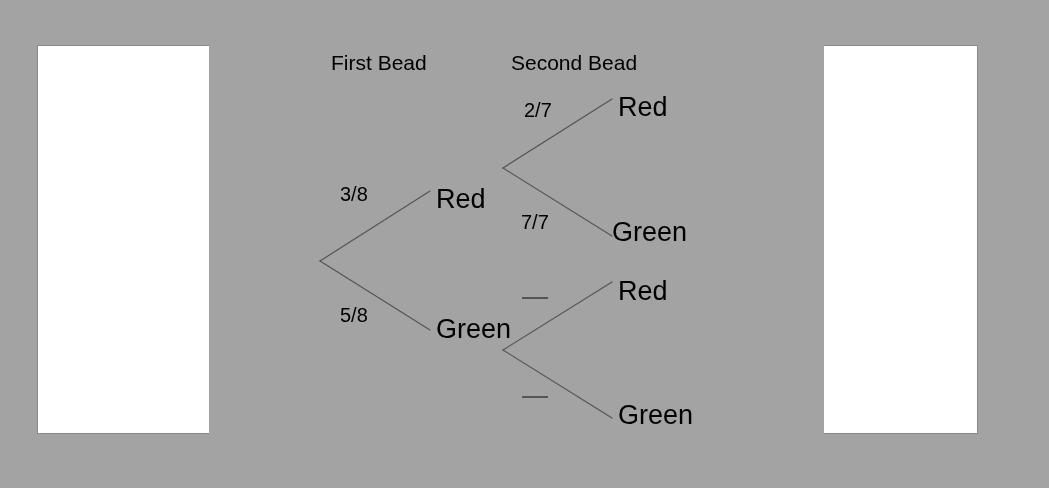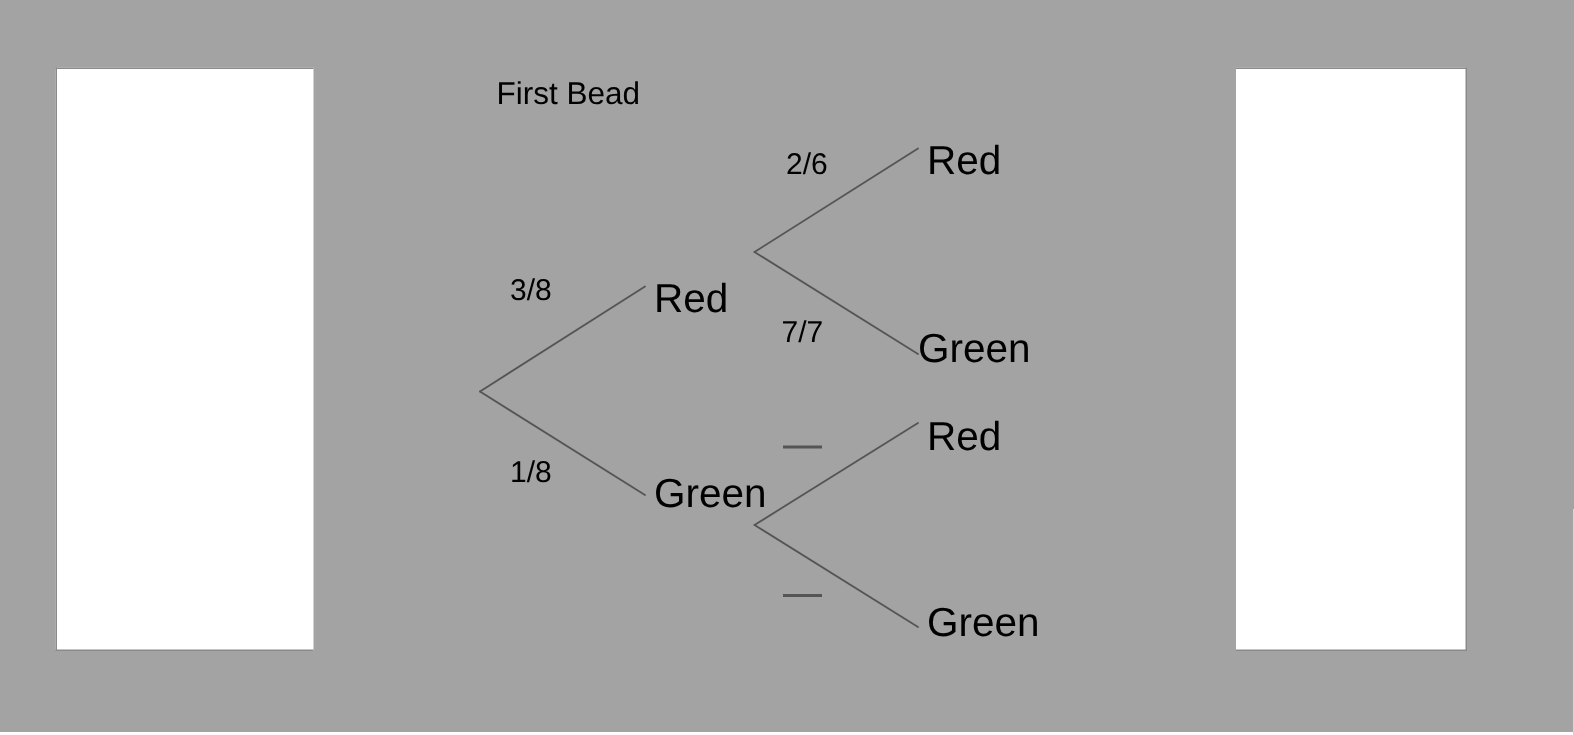--- a/index.html
+++ b/index.html
@@ -87,30 +87,31 @@
       <line x1="503" y1="168" x2="612" y2="236"></line>
 
       <line x1="503" y1="350" x2="612" y2="282"></line>
 
       <line x1="503" y1="350" x2="612" y2="418"></line>
     </g>
   </svg>
 
   <div class="lbl header-label" style="left:331px; top:52px;">First Bead</div>
 
+  <div class="lbl header-label" style="left:511px; top:52px;">Second Bead</div>
 
   <div class="lbl prob-label" style="left:340px; top:184px;">3/8</div>
 
-  <div class="lbl prob-label" style="left:340px; top:305px;">1/8</div>
+  <div class="lbl prob-label" style="left:340px; top:305px;">5/8</div>
 
   <div class="lbl node-label" style="left:436px; top:186px;">Red</div>
 
   <div class="lbl node-label" style="left:436px; top:316px;">Green</div>
 
-  <div class="lbl prob-label" style="left:524px; top:100px;">2/6</div>
+  <div class="lbl prob-label" style="left:524px; top:100px;">2/7</div>
 
   <div class="lbl prob-label" style="left:521px; top:212px;">7/7</div>
 
   <div class="blank-prob" style="left:522px; top:297px; width:26px;"></div>
 
   <div class="blank-prob" style="left:522px; top:396px; width:26px;"></div>
 
   <div class="lbl node-label" style="left:618px; top:94px;">Red</div>
 
   <div class="lbl node-label" style="left:612px; top:219px;">Green</div>

